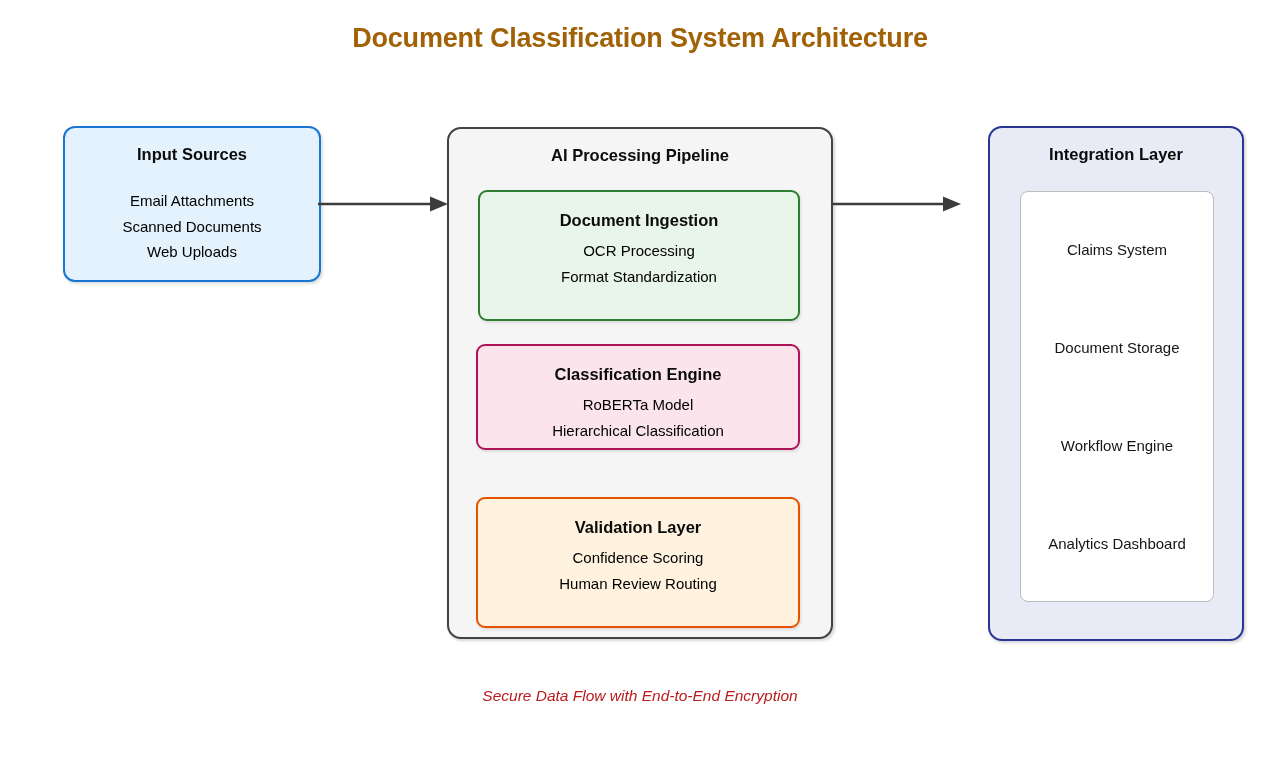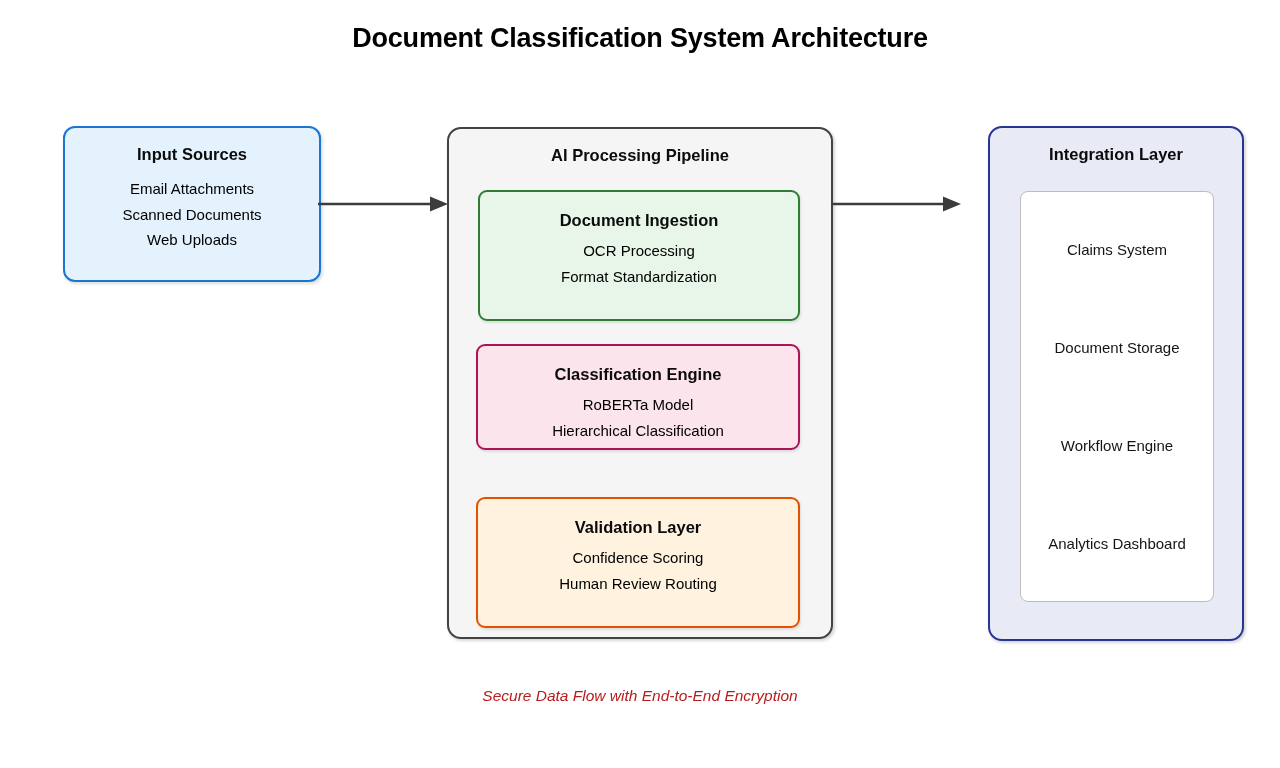--- a/index.html
+++ b/index.html
@@ -27,21 +27,21 @@
   
   #page-title {
     position: absolute;
     left: 0;
     top: 23px;
     width: 1280px;
     text-align: center;
     font-size: 27px;
     font-weight: bold;
     letter-spacing: -0.2px;
-    color: #000000;
+    color: #a16207;
   }
 
   
   .node-box {
     position: absolute;
     box-sizing: border-box;
     border-style: solid;
     border-radius: 12px;
   }
 
@@ -65,21 +65,21 @@
     left: 63px;
     top: 126px;
     width: 258px;
     height: 156px;
     border-width: 2.5px;
     border-color: #1976d2;
     background: #e3f2fd;
     box-shadow: 1.5px 2px 3px rgba(0,0,0,0.13);
     padding-top: 17px;
   }
-  #input-sources-box .node-title { margin-bottom: 11px; }
+  #input-sources-box .node-title { margin-bottom: 23px; }
 
   
   #pipeline-container {
     left: 447px;
     top: 127px;
     width: 386px;
     height: 512px;
     border-width: 2.5px;
     border-color: #424242;
     background: #f5f5f5;

